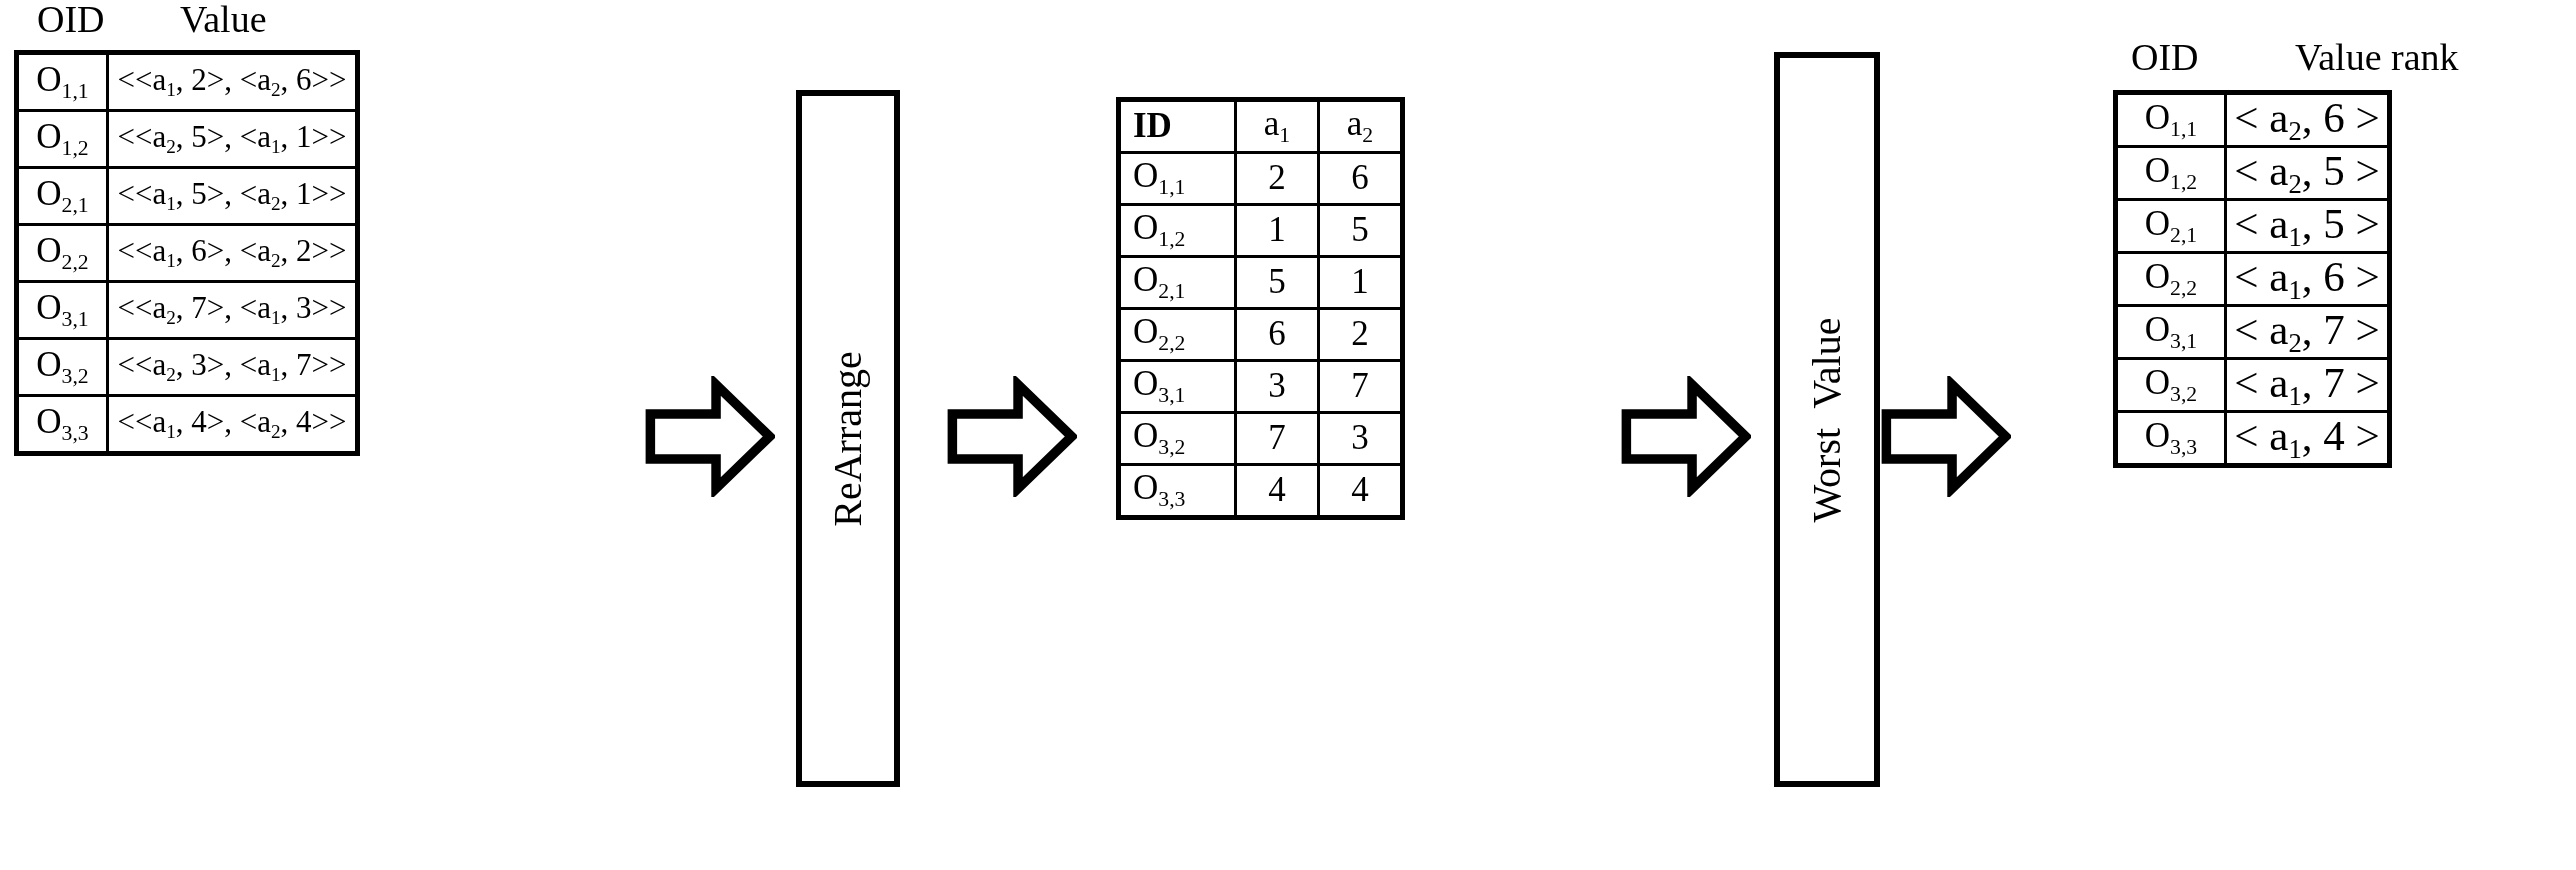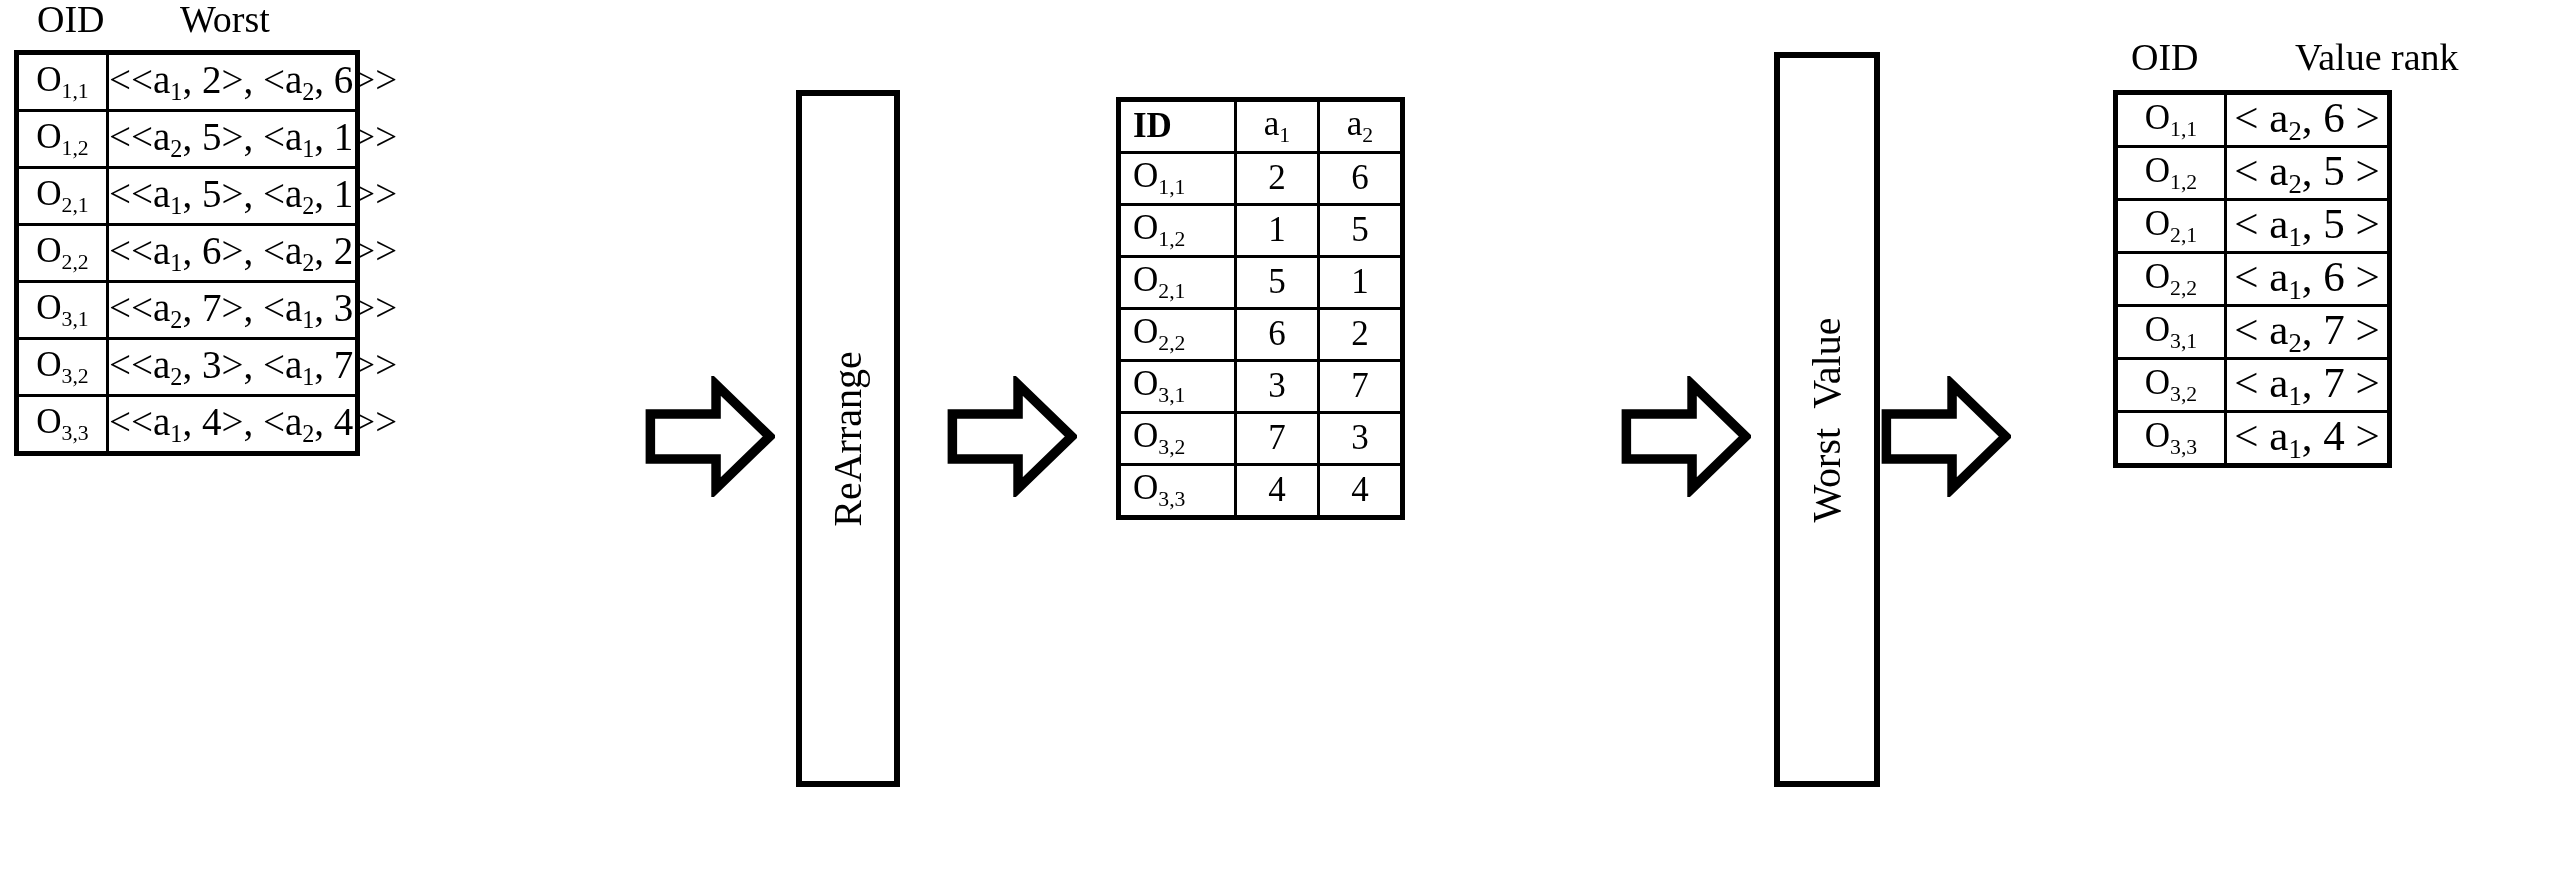--- a/index.html
+++ b/index.html
@@ -33,21 +33,21 @@
     line-height:1.05;
     padding:0;
     white-space:nowrap;
     font-family:"Liberation Serif","DejaVu Serif",serif;
   }
   table.grid.outer{border:5.2px solid #000;}
 
   
   #table-ranks{width:338px;}
   #table-ranks td.oid{width:87px;height:54px;font-size:35px;}
-  #table-ranks td.ranks{width:246px;font-size:39px;}
+  #table-ranks td.ranks{width:246px;font-size:31px;}
 
   
   #table-rearranged{width:265px;}
   #table-rearranged td.idc{width:101px;height:49px;font-size:35px;text-align:left;padding-left:12px;}
   #table-rearranged td.val{width:80px;font-size:35px;margin-top:28px;}
   #table-rearranged td.hdr{font-size:35px;}
   #table-rearranged td.hdr.idc{text-align:left;padding-left:12px;font-weight:bold;}
 
   
   #table-worst{width:265px;}
@@ -73,21 +73,21 @@
 
   
   .arrow svg{display:block;}
 </style>
 </head>
 <body>
 
 <div id="stage">
 
   <div class="abs caption" style="left:37px;top:0px;">OID</div>
-  <div class="abs caption" style="left:180px;top:0px;">Worst</div>
+  <div class="abs caption" style="left:180px;top:0px;">Value</div>
 
   <div class="abs" style="left:14px;top:50px;">
     <table class="grid outer" id="table-ranks">
       <tbody id="ranks-body">
           <tr>
             <td class="oid"><span>O<span class="sub">1,1</span></span></td>
             <td class="ranks"><span>&lt;&lt;a<span class="sub">1</span>, 2&gt;, &lt;a<span class="sub">2</span>, 6&gt;&gt;</span></td>
           </tr>
           <tr>
             <td class="oid"><span>O<span class="sub">1,2</span></span></td>

